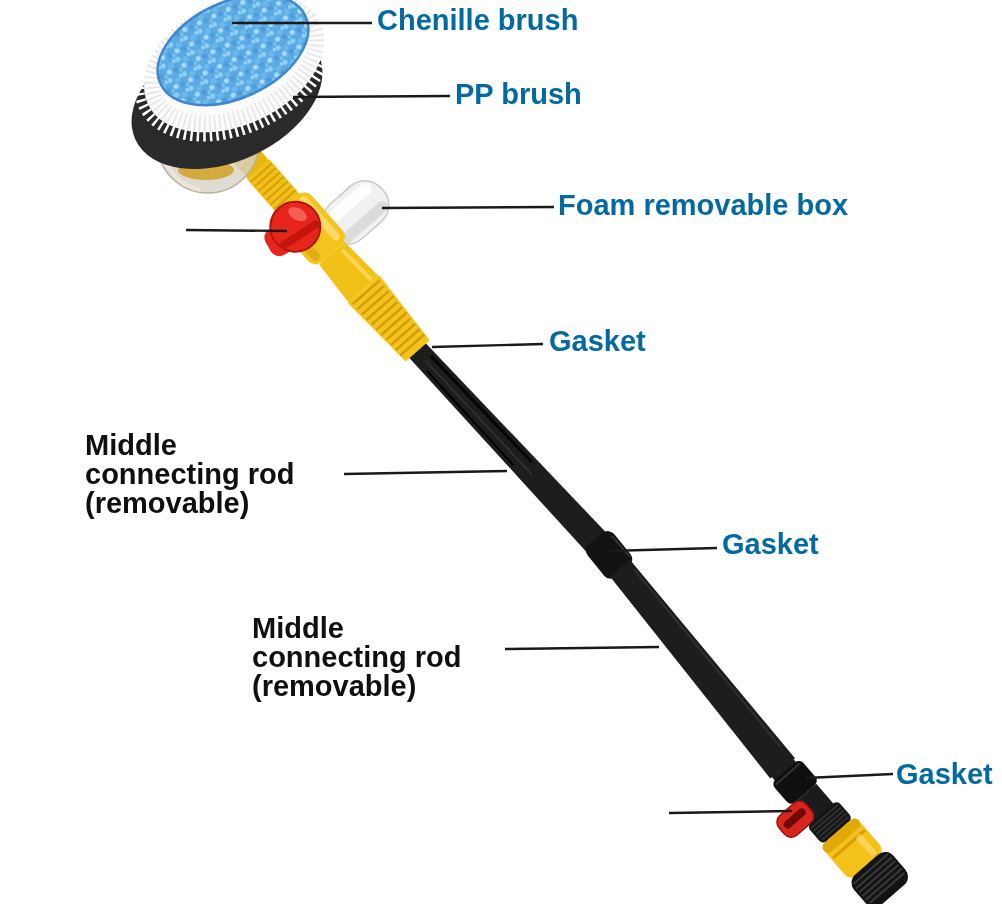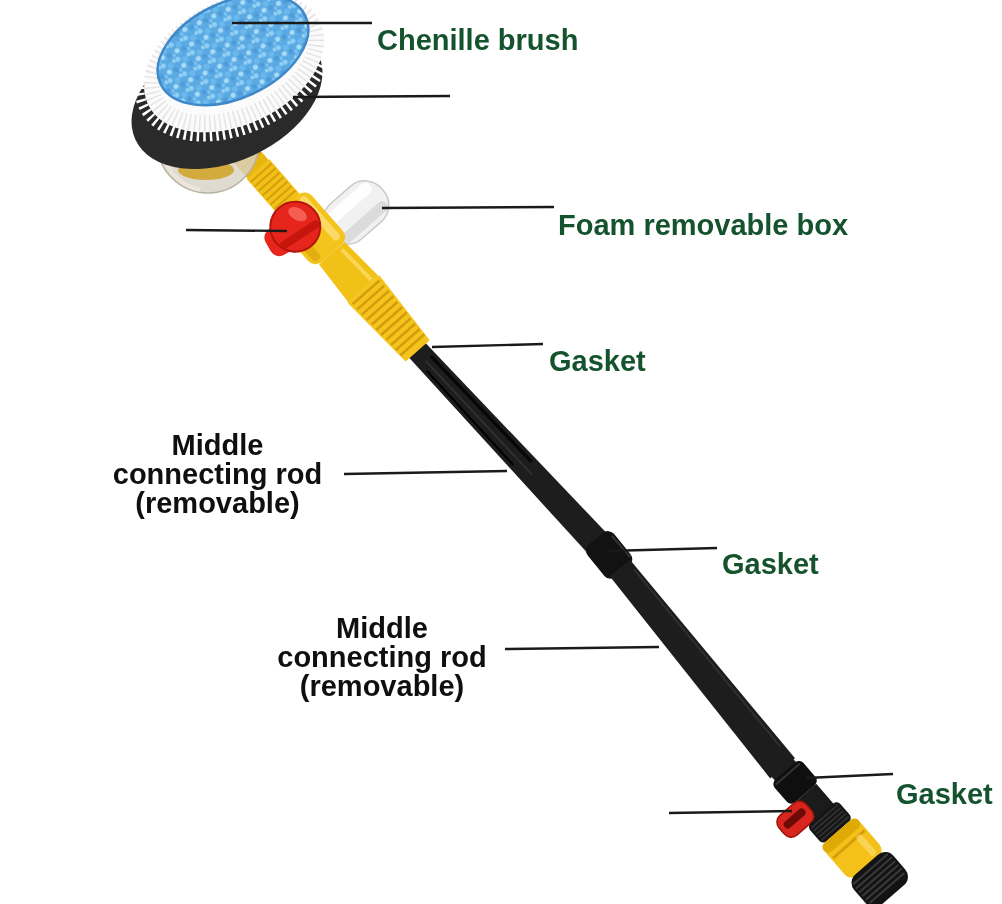--- a/index.html
+++ b/index.html
@@ -3,25 +3,25 @@
 <meta charset="utf-8">
 <style>
   html,body{margin:0;padding:0;background:#ffffff;}
   .canvas{
     position:relative;width:1002px;height:904px;background:#ffffff;
     overflow:hidden;font-family:"Liberation Sans",sans-serif;
   }
   .layer{position:absolute;left:0;top:0;}
   .lbl{
     position:absolute;font-weight:700;font-size:29px;line-height:30px;
-    color:#14532d;white-space:nowrap;letter-spacing:0px;margin-top:20px;
+    color:#0369a1;white-space:nowrap;letter-spacing:0px;
   }
   .lbl-block{
     position:absolute;font-weight:700;font-size:29px;line-height:29px;
-    color:#0f0f0f;text-align:center;
+    color:#0f0f0f;text-align:left;
   }
   .lbl-block span{display:block;}
 </style>
 </head>
 <body>
 
 <div class="canvas">
 
   <svg class="layer" width="1002" height="904" viewBox="0 0 1002 904">
     <defs>
@@ -152,20 +152,21 @@
       <line x1="432" y1="347" x2="543" y2="344"></line>
       <line x1="344" y1="474" x2="507" y2="471"></line>
       <line x1="608" y1="551" x2="717" y2="548"></line>
       <line x1="505" y1="649" x2="659" y2="647"></line>
       <line x1="806" y1="778" x2="893" y2="774"></line>
       <line x1="669" y1="813" x2="792" y2="811"></line>
     </g>
   </svg>
 
   <div class="lbl" style="left:377px;top:5px;">Chenille brush</div>
+  <div class="lbl" style="left:455px;top:79px;">PP brush</div>
   <div class="lbl" style="left:558px;top:190px;">Foam removable box</div>
   <div class="lbl" style="left:549px;top:326px;">Gasket</div>
 
   <div class="lbl-block" style="left:85px;top:431px;width:265px;">
     <span>Middle</span>
     <span>connecting rod</span>
     <span>(removable)</span>
   </div>
 
   <div class="lbl" style="left:722px;top:529px;">Gasket</div>

